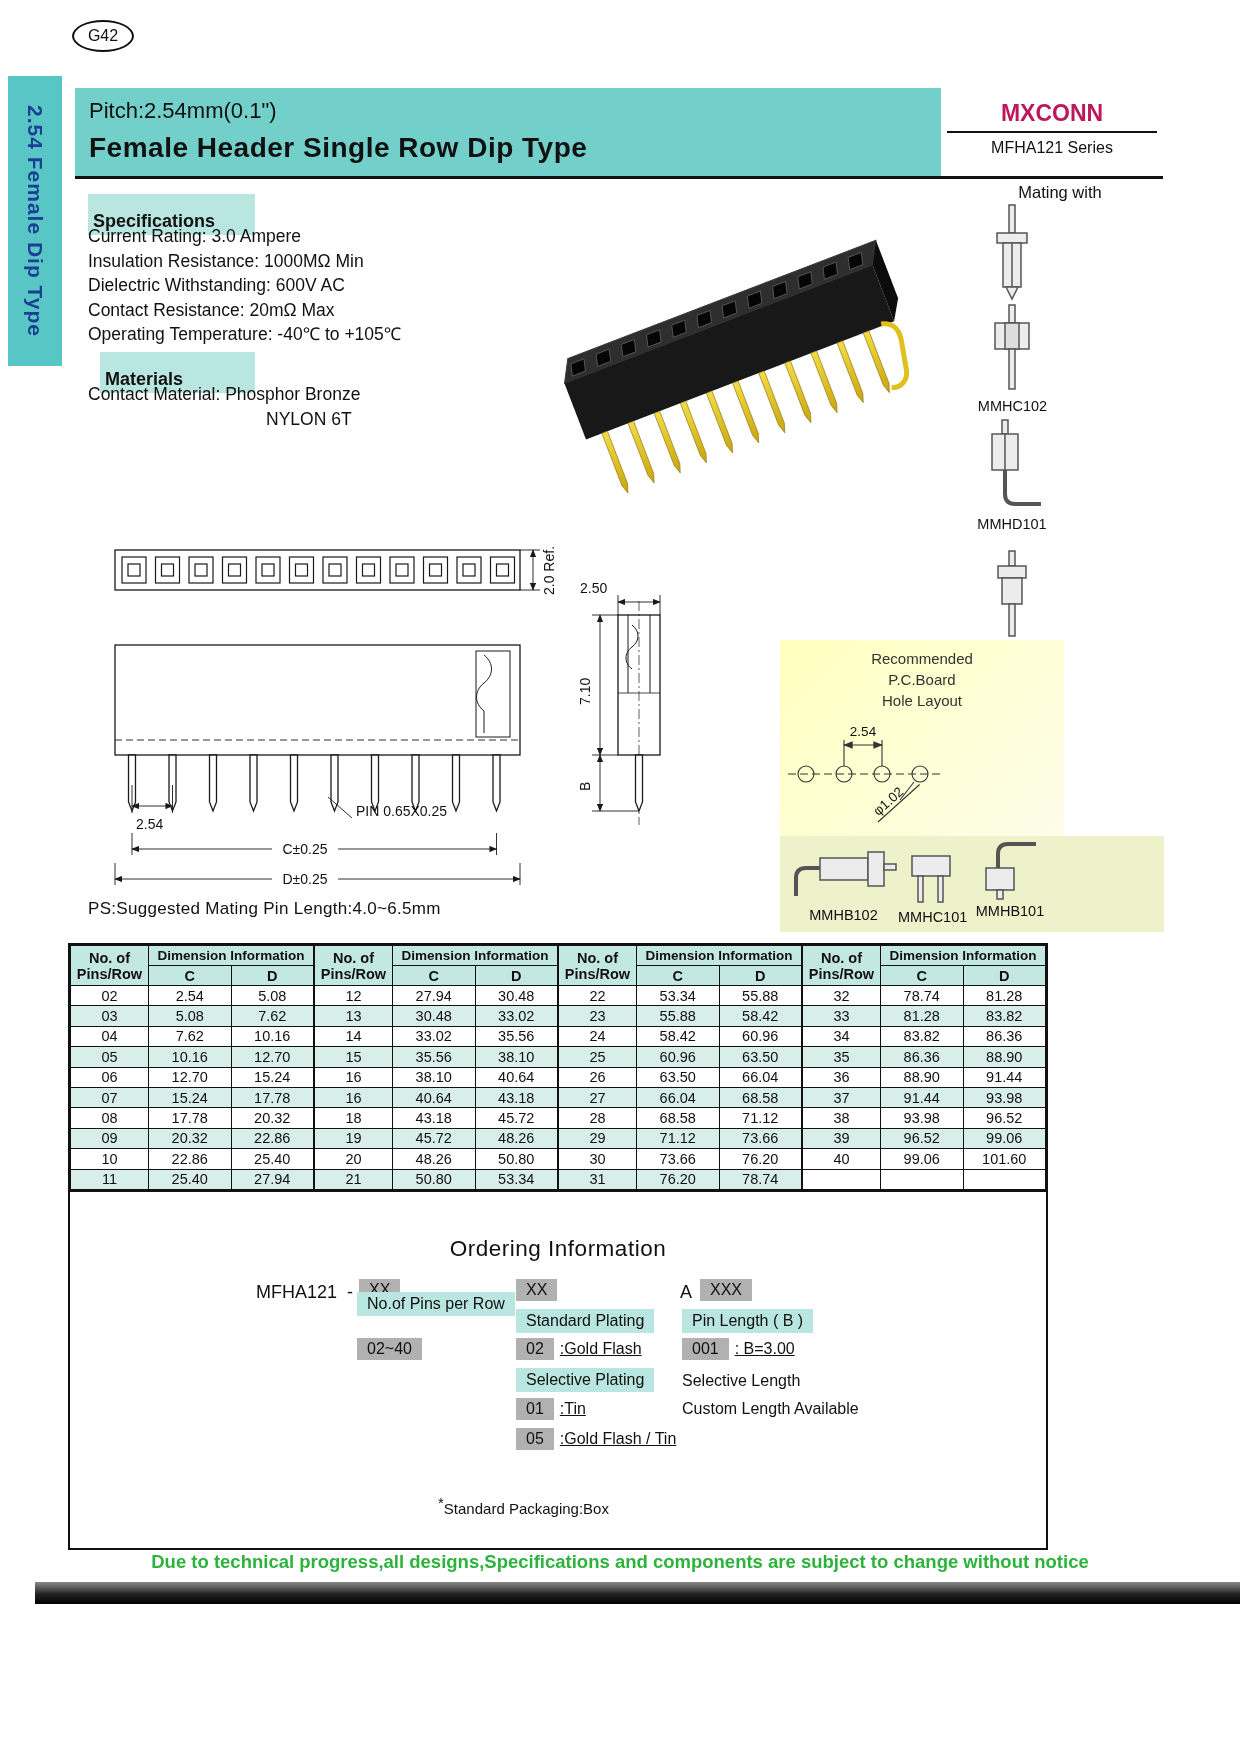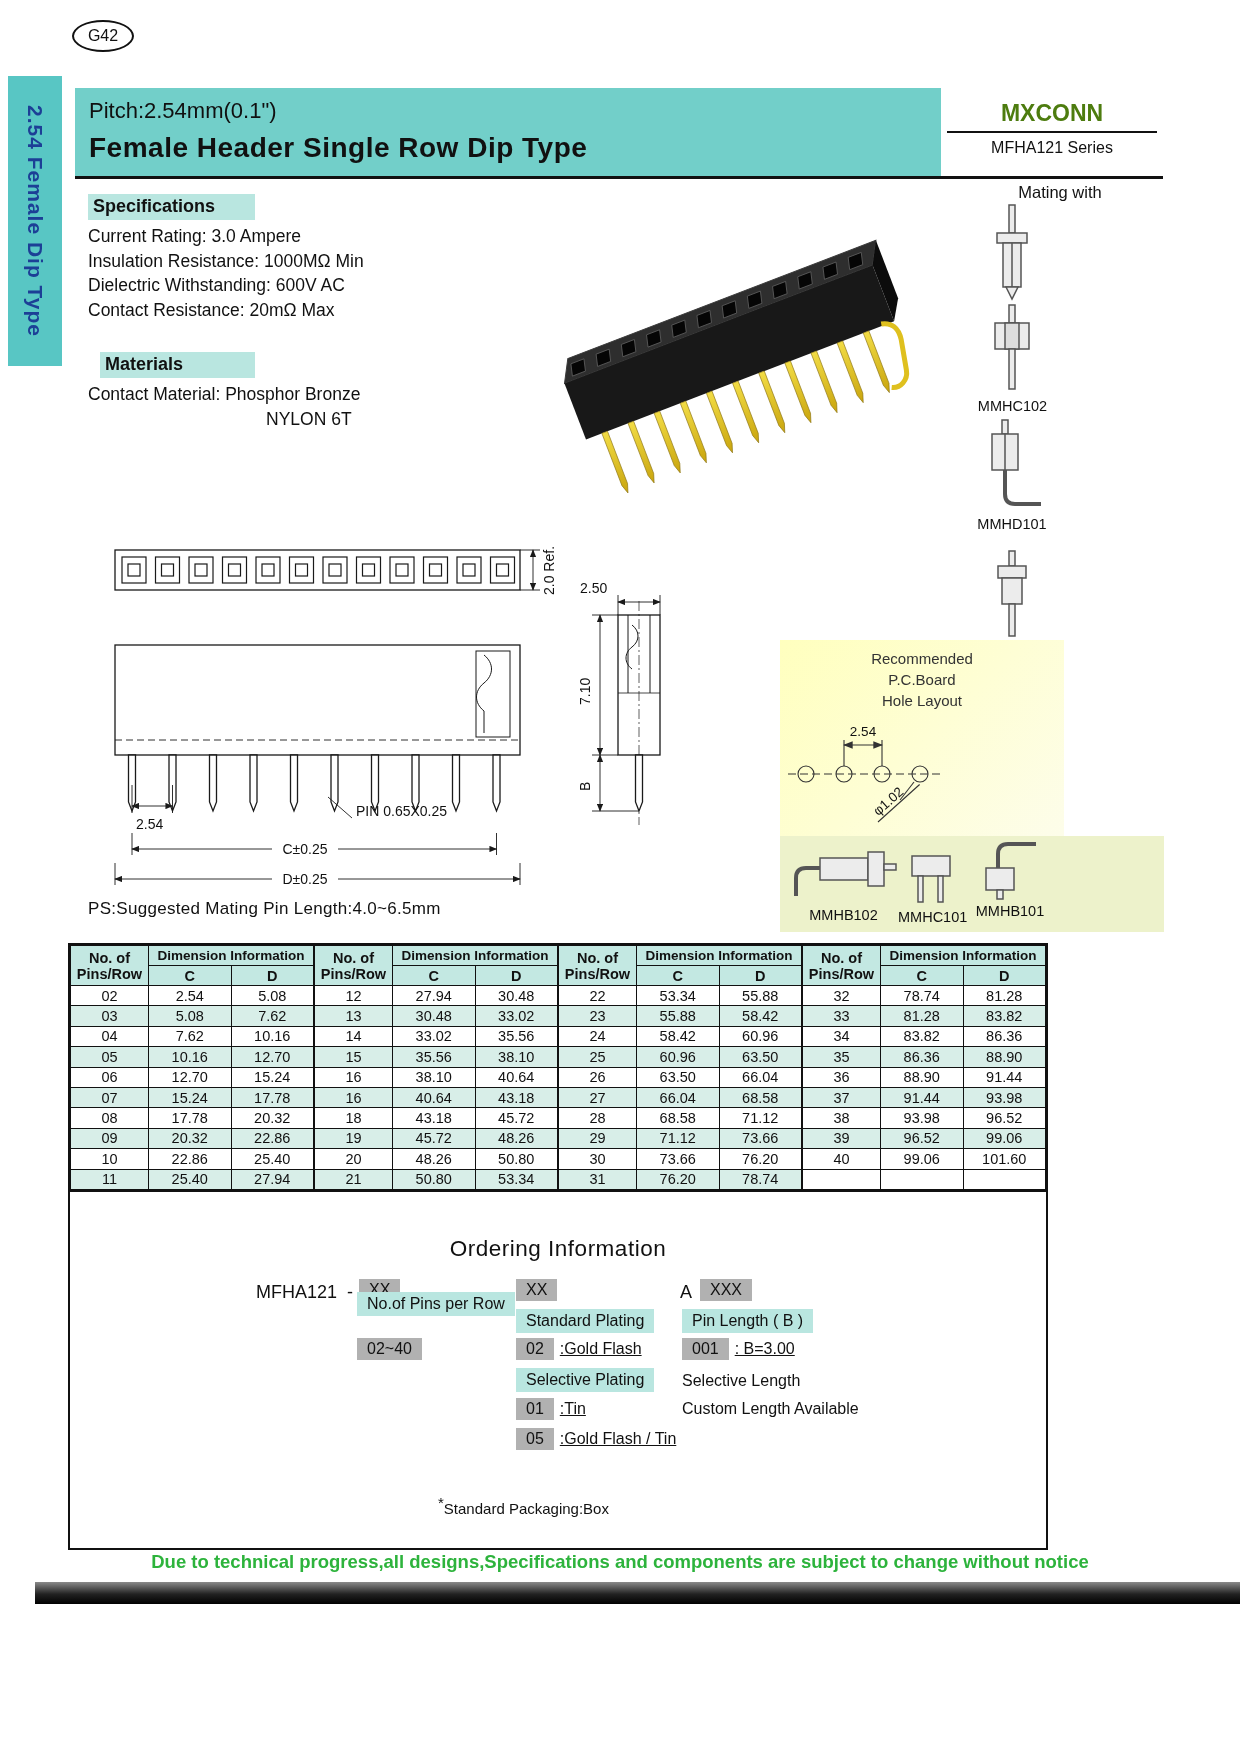--- a/index.html
+++ b/index.html
@@ -15,25 +15,25 @@
   .side-tab{left:8px;top:76px;width:54px;height:290px;background:#58c6c4;
             display:flex;align-items:center;justify-content:center;}
   .side-tab span{writing-mode:vertical-rl;font-size:21px;font-weight:bold;color:#1c3f96;letter-spacing:1px;}
 
   
   .hdr{left:75px;top:88px;width:1088px;height:88px;border-bottom:3px solid #111;display:flex;}
   .hdr-left{flex:1;background:#72cfc9;padding:10px 16px 0 14px;}
   .hdr-pitch{font-size:22px;color:#101010;}
   .hdr-title{font-size:28px;font-weight:bold;margin-top:8px;letter-spacing:0.5px;}
   .hdr-right{width:222px;background:#fff;text-align:center;padding-top:12px;}
-  .brand{color:#4d7c0f;font-size:23px;font-weight:bold;border-bottom:2px solid #111;
+  .brand{color:#be185d;font-size:23px;font-weight:bold;border-bottom:2px solid #111;
          padding-bottom:4px;margin:0 6px;}
   .series{font-size:16px;margin-top:6px;}
 
-  .sec-head{background:#b9e6e0;padding:2px 12px 3px 5px;font-weight:bold;font-size:18px;}
+  .sec-head{background:#b9e6e0;padding:17px 12px 3px 5px;font-weight:bold;font-size:18px;}
   .spec-lines div{font-size:17.5px;line-height:24.6px;}
   .mat-lines div{font-size:17.5px;line-height:24.6px;}
   .mat-indent{padding-left:178px;}
 
   .ps-note{font-size:17px;letter-spacing:0.3px;}
 
   
   .mate-head{left:950px;top:183px;width:220px;text-align:center;font-size:16.5px;}
   .mate{position:absolute;text-align:center;}
   .mate svg{display:block;margin:0 auto;}
@@ -93,20 +93,21 @@
     <div class="series">MFHA121 Series</div>
   </div>
 </div>
 
 <div class="abs sec-head" style="left:88px;top:194px;min-width:150px;">Specifications</div>
 <div class="abs spec-lines" style="left:88px;top:224px;width:470px;">
   <div>Current Rating: 3.0 Ampere</div>
   <div>Insulation Resistance: 1000MΩ Min</div>
   <div>Dielectric Withstanding: 600V AC</div>
   <div>Contact  Resistance: 20mΩ Max</div>
+  <div>Operating Temperature: -40℃ to +105℃</div>
 </div>
 
 <div class="abs sec-head" style="left:100px;top:352px;min-width:138px;">Materials</div>
 <div class="abs mat-lines" style="left:88px;top:382px;width:470px;">
   <div>Contact Material: Phosphor Bronze</div>
   <div class="mat-indent">NYLON 6T</div>
 </div>
 
 <svg class="abs" style="left:545px;top:225px;" width="390" height="310" viewBox="0 0 390 310">
   <defs>

